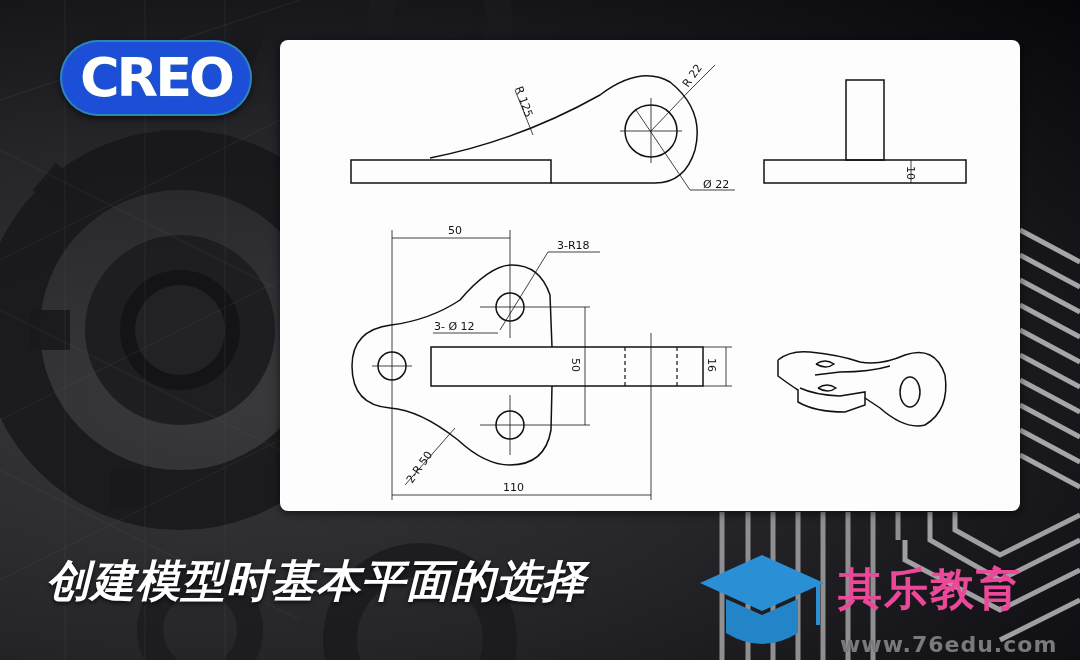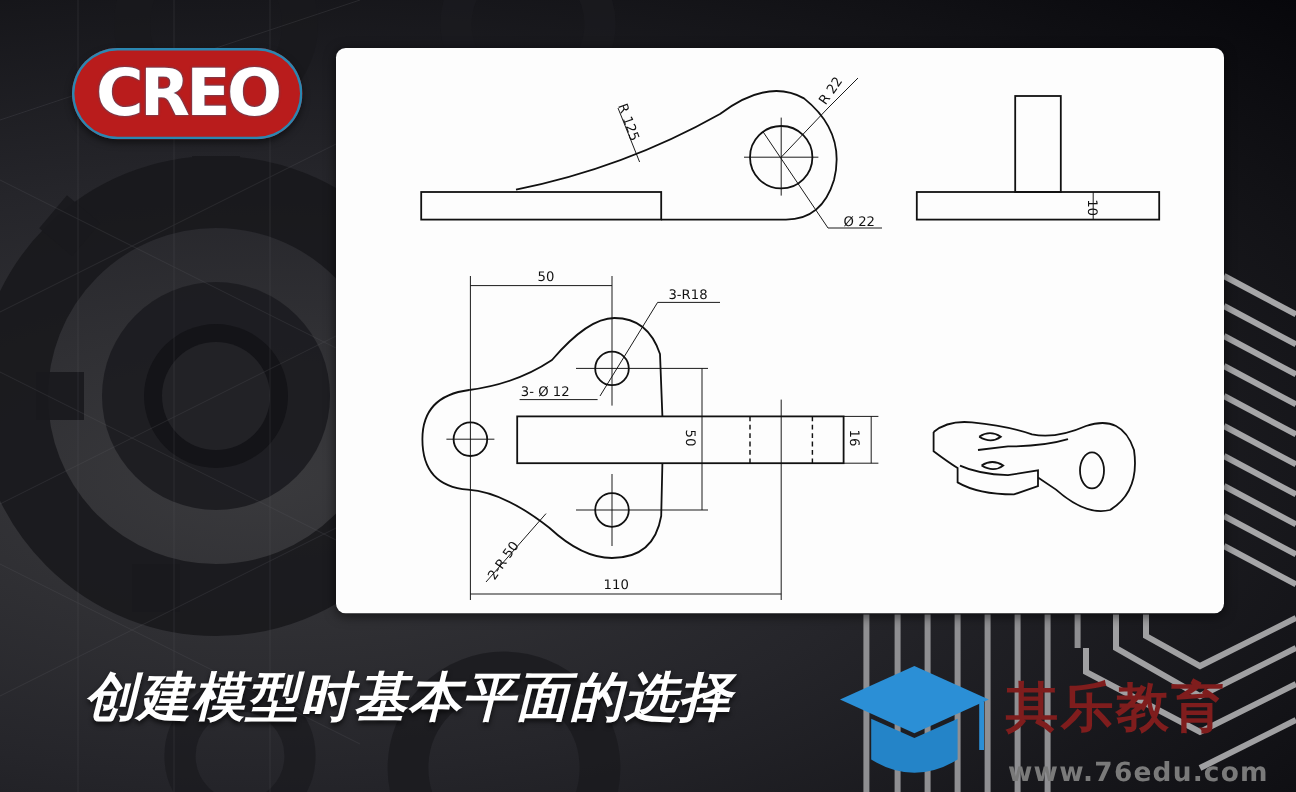--- a/index.html
+++ b/index.html
@@ -4,45 +4,45 @@
 <style>
   html, body { margin:0; padding:0; }
   body {
     width:1080px; height:660px; overflow:hidden; position:relative;
     background: radial-gradient(ellipse at 20% 60%, #3a3a3d 0%, #25252a 45%, #121216 80%, #07070b 100%);
     font-family: "DejaVu Sans", sans-serif;
   }
   .bg { position:absolute; left:0; top:0; width:1080px; height:660px; }
   .logo {
     position:absolute; left:60px; top:40px; width:192px; height:76px;
-    background:#b91c1c; border-radius:38px;
+    background:#1d4ed8; border-radius:38px;
     box-shadow: 0 0 0 2px #2b87b1 inset, 0 3px 6px rgba(0,0,0,.5);
     display:flex; align-items:center; justify-content:center;
   }
   .logo span {
     color:#fff; font-family:"DejaVu Sans", sans-serif; font-weight:bold;
     font-size:54px; letter-spacing:-3px; line-height:1;
     text-shadow: 0 0 2px #1c6f97;
   }
   .card {
     position:absolute; left:280px; top:40px; width:740px; height:471px;
     background:#fdfdfd; border-radius:8px;
     box-shadow: 0 2px 10px rgba(0,0,0,.6);
   }
   .card svg { position:absolute; left:0; top:0; }
   .dimtext { font-family:"DejaVu Sans", sans-serif; font-size:11px; fill:#111; }
   .title {
-    position:absolute; left:70px; top:552px;
+    position:absolute; left:46px; top:552px;
     color:#fff; font-family:"DejaVu Sans", sans-serif; font-weight:bold;
     font-size:44px; letter-spacing:1px; font-style:italic;
     text-shadow: 0 2px 4px rgba(0,0,0,.7); white-space:nowrap;
   }
   .brand {
     position:absolute; left:838px; top:560px;
-    color:#7f1d1d; font-family:"DejaVu Sans", sans-serif; font-weight:bold;
+    color:#ec4899; font-family:"DejaVu Sans", sans-serif; font-weight:bold;
     font-size:44px; letter-spacing:2px; white-space:nowrap;text-align:right;
   }
   .url {
     position:absolute; left:840px; top:620px;
     color:#7a7a7a; font-family:"DejaVu Sans", sans-serif; font-weight:bold;
     font-size:22px; letter-spacing:1px; white-space:nowrap;margin-top:12px;
   }
   .cap { position:absolute; left:700px; top:555px; }
 </style>
 </head>

